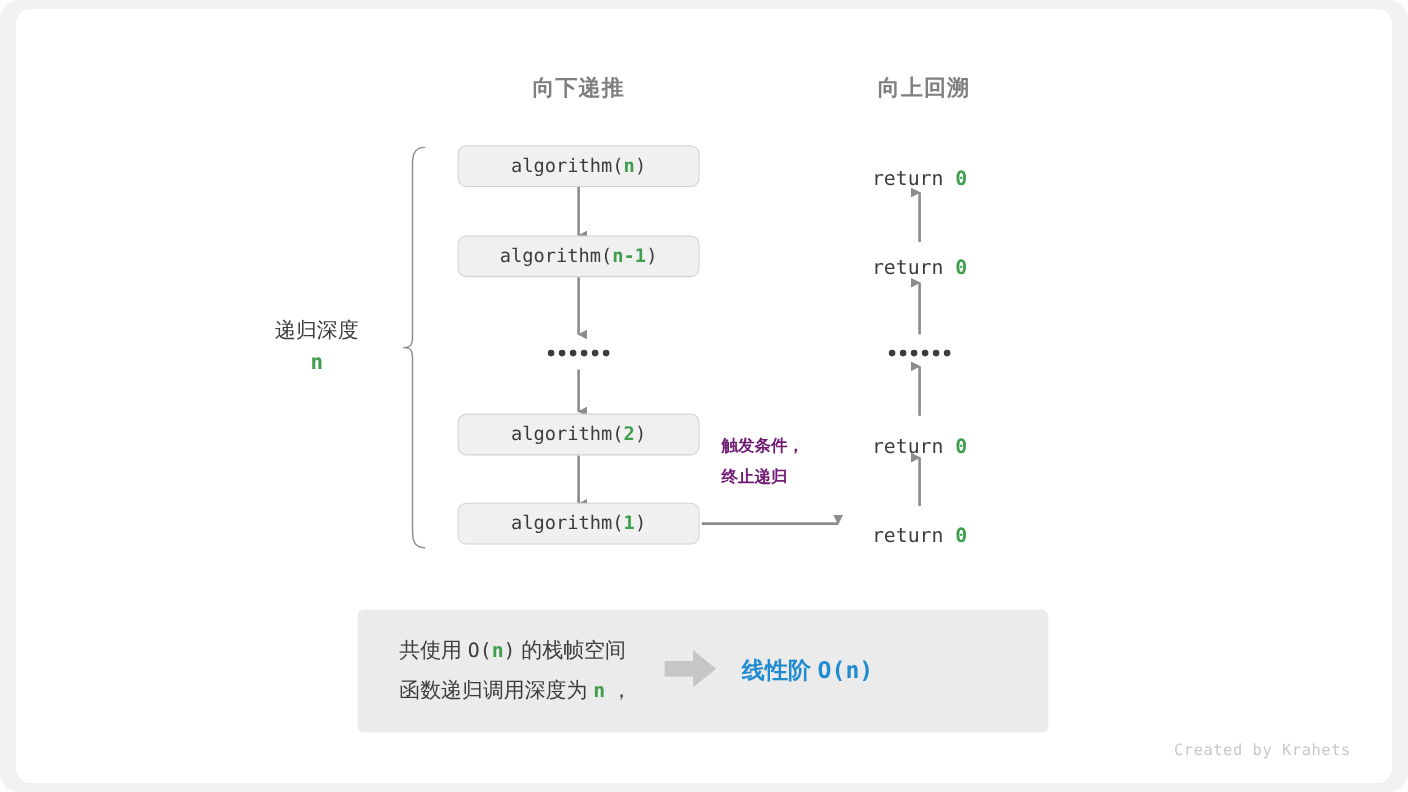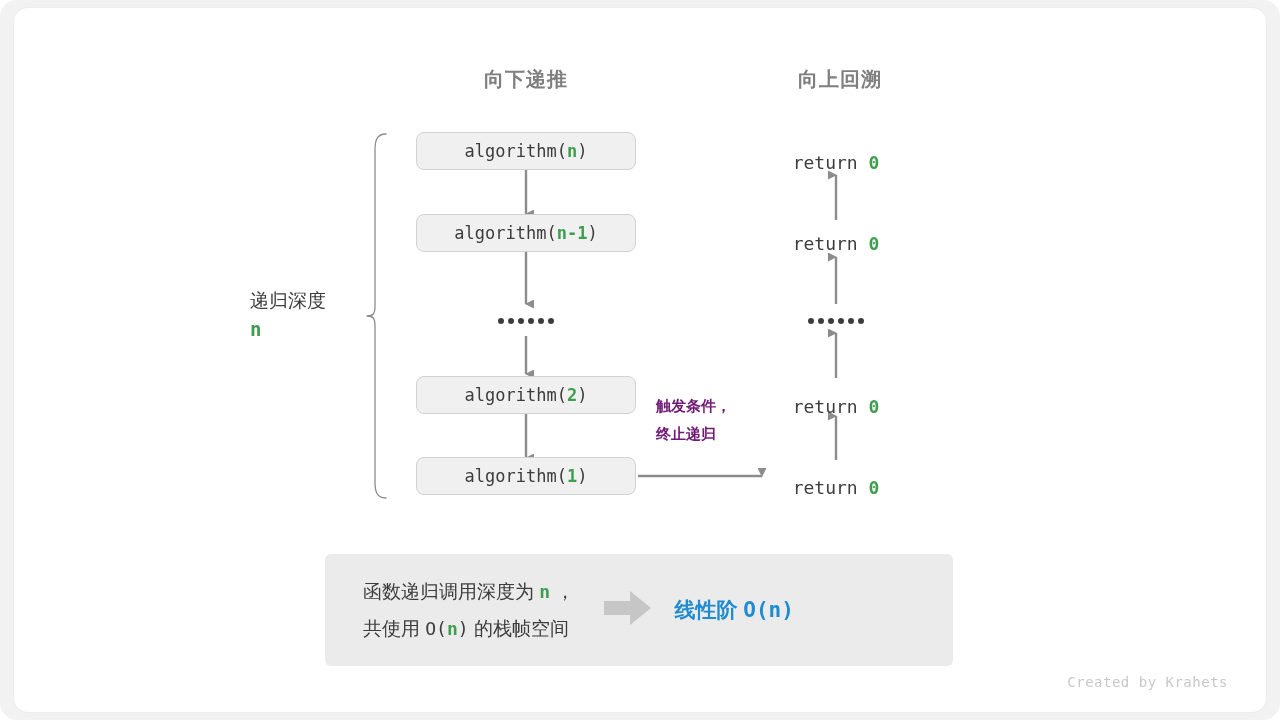--- a/index.html
+++ b/index.html
@@ -97,21 +97,21 @@
     top: 0;
     width: 1252px;
     height: 704px;
     overflow: visible;
     pointer-events: none;
   }
 
   
   .depth-label {
     position: absolute;
-    text-align: left;
+    text-align: center;
     font-size: 19px;
     color: #3c3c3c;
     line-height: 1.55;
     white-space: nowrap;
     transform: translateX(-50%);
   }
   .depth-label .nvar {
     font-family: "DejaVu Sans Mono", "Liberation Mono", monospace;
     font-weight: bold;
     color: #3e9e4e;
@@ -303,28 +303,28 @@
     </div>
 
     <div class="trigger-note" style="left:642px; top:384px;">
       <div>触发条件，</div>
       <div>终止递归</div>
     </div>
 
     <div class="summary" style="left:311px; top:546px; width:628px; height:112px;">
       <div class="summary-left">
         <div>
+          <span>共使用</span>
+          <span class="mono">O(</span><span class="nvar">n</span><span class="mono">)</span>
+          <span>的栈帧空间</span>
+        </div>
+        <div>
           <span>函数递归调用深度为</span>
           <span class="nvar">n</span>
           <span>，</span>
-        </div>
-        <div>
-          <span>共使用</span>
-          <span class="mono">O(</span><span class="nvar">n</span><span class="mono">)</span>
-          <span>的栈帧空间</span>
         </div>
       </div>
 
       <div class="summary-arrow">
         <svg width="48" height="36" viewBox="0 0 48 36" aria-hidden="true">
           <path d="M0,11 L26,11 L26,1 L47,18 L26,35 L26,25 L0,25 Z" fill="#c6c6c6"></path>
         </svg>
       </div>
 
       <div class="summary-right">

